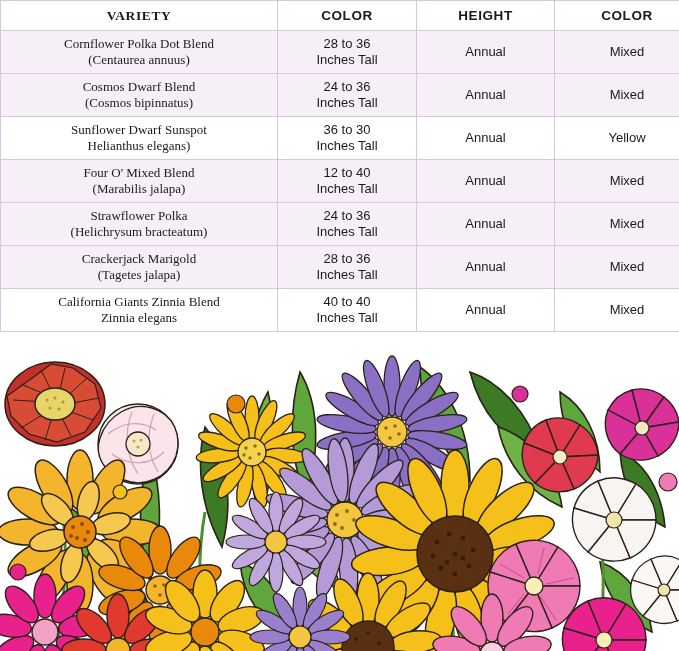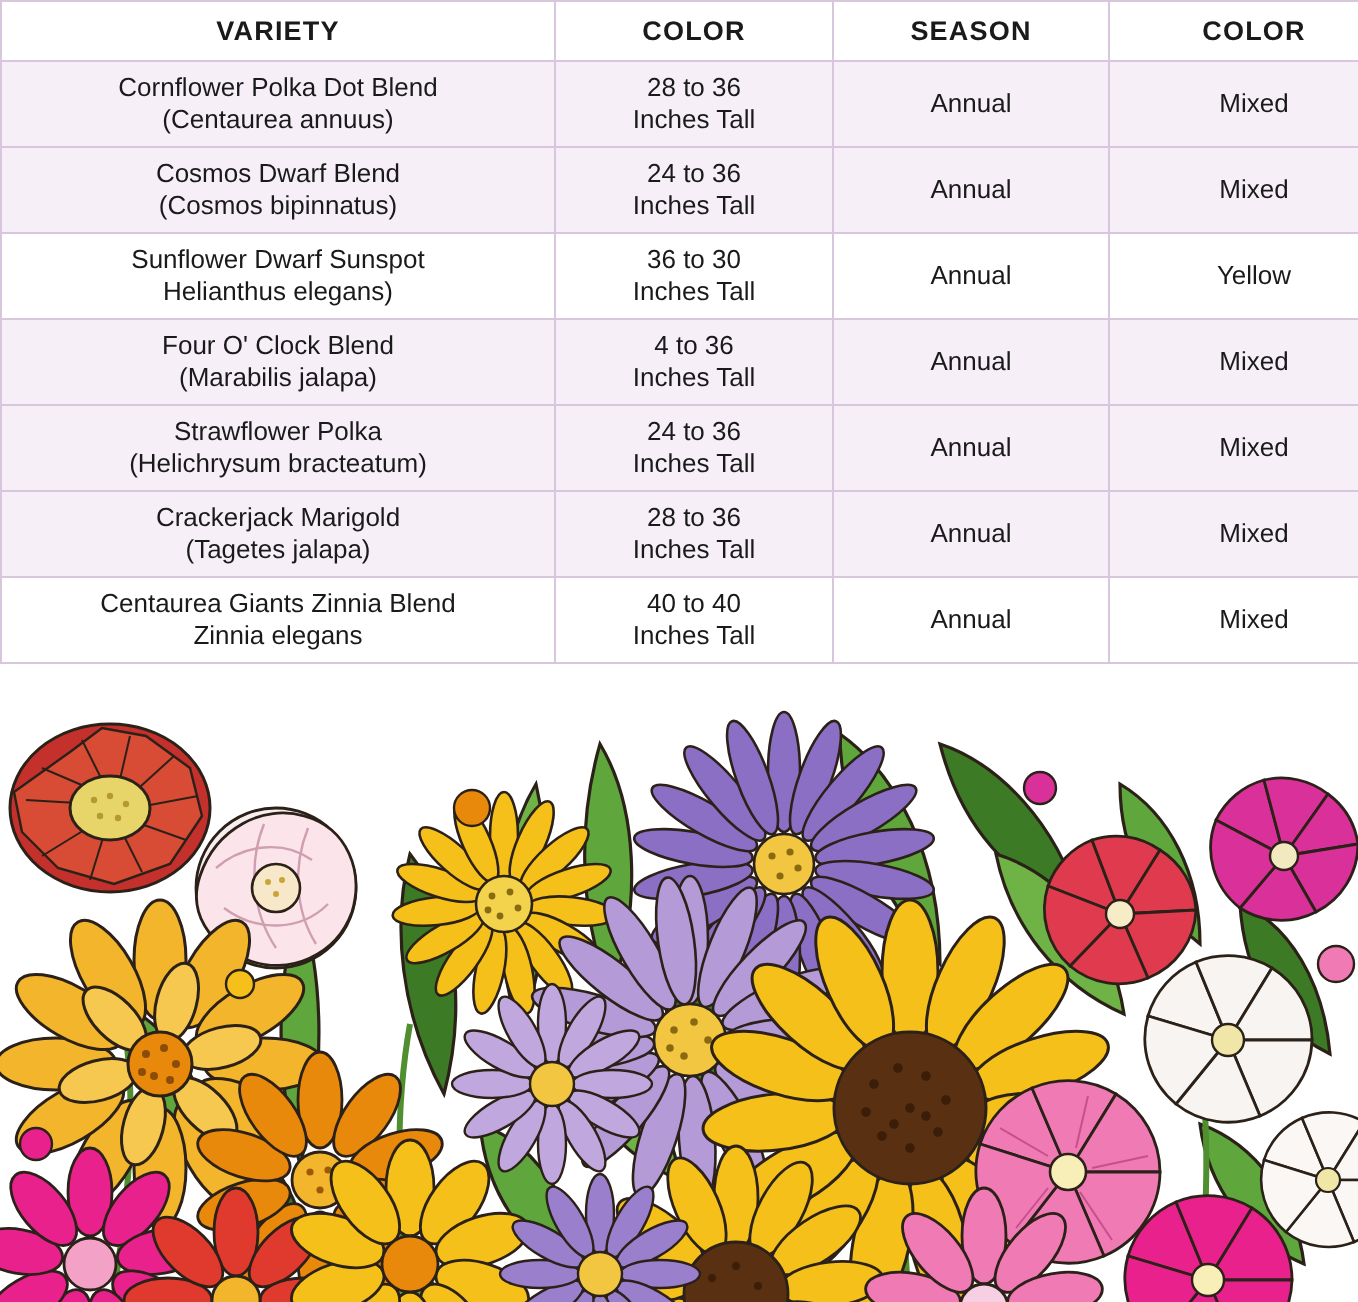--- a/index.html
+++ b/index.html
@@ -45,21 +45,21 @@
     line-height: 16px;
     padding: 5px 4px;
     height: 32px;
   }
   tbody tr.odd td {
     background: #f6eff8;
   }
   tbody tr.even td {
     background: #ffffff;
   }
-  .col-variety { width: 272px; }
+  .col-variety { width: 272px; font-family: Liberation Serif, serif; }
   .col-height  { width: 134px; }
   .col-season  { width: 133px; }
   .col-color   { width: 140px; }
 
   .cell-line { display: block; }
   .cell-line.second { }
 
   
   .illustration {
     position: relative;
@@ -75,21 +75,21 @@
 </head>
 <body>
 
 <div class="page">
 
   <table class="variety-table">
     <thead>
       <tr>
         <th class="col-variety">VARIETY</th>
         <th class="col-height">COLOR</th>
-        <th class="col-season">SEASON</th>
+        <th class="col-season">HEIGHT</th>
         <th class="col-color">COLOR</th>
       </tr>
     </thead>
     <tbody>
       <tr class="odd">
         <td class="col-variety">
           <span class="cell-line">Cornflower Polka Dot Blend</span>
           <span class="cell-line second">(Centaurea annuus)</span>
         </td>
         <td class="col-height">
@@ -118,25 +118,25 @@
         </td>
         <td class="col-height">
           <span class="cell-line">36 to 30</span>
           <span class="cell-line second">Inches Tall</span>
         </td>
         <td class="col-season">Annual</td>
         <td class="col-color">Yellow</td>
       </tr>
       <tr class="odd">
         <td class="col-variety">
-          <span class="cell-line">Four O' Clock Blend</span>
+          <span class="cell-line">Four O' Mixed Blend</span>
           <span class="cell-line second">(Marabilis jalapa)</span>
         </td>
         <td class="col-height">
-          <span class="cell-line">4 to 36</span>
+          <span class="cell-line">12 to 40</span>
           <span class="cell-line second">Inches Tall</span>
         </td>
         <td class="col-season">Annual</td>
         <td class="col-color">Mixed</td>
       </tr>
       <tr class="odd">
         <td class="col-variety">
           <span class="cell-line">Strawflower Polka</span>
           <span class="cell-line second">(Helichrysum bracteatum)</span>
         </td>
@@ -154,21 +154,21 @@
         </td>
         <td class="col-height">
           <span class="cell-line">28 to 36</span>
           <span class="cell-line second">Inches Tall</span>
         </td>
         <td class="col-season">Annual</td>
         <td class="col-color">Mixed</td>
       </tr>
       <tr class="even">
         <td class="col-variety">
-          <span class="cell-line">Centaurea Giants Zinnia Blend</span>
+          <span class="cell-line">California Giants Zinnia Blend</span>
           <span class="cell-line second">Zinnia elegans</span>
         </td>
         <td class="col-height">
           <span class="cell-line">40 to 40</span>
           <span class="cell-line second">Inches Tall</span>
         </td>
         <td class="col-season">Annual</td>
         <td class="col-color">Mixed</td>
       </tr>
     </tbody>

